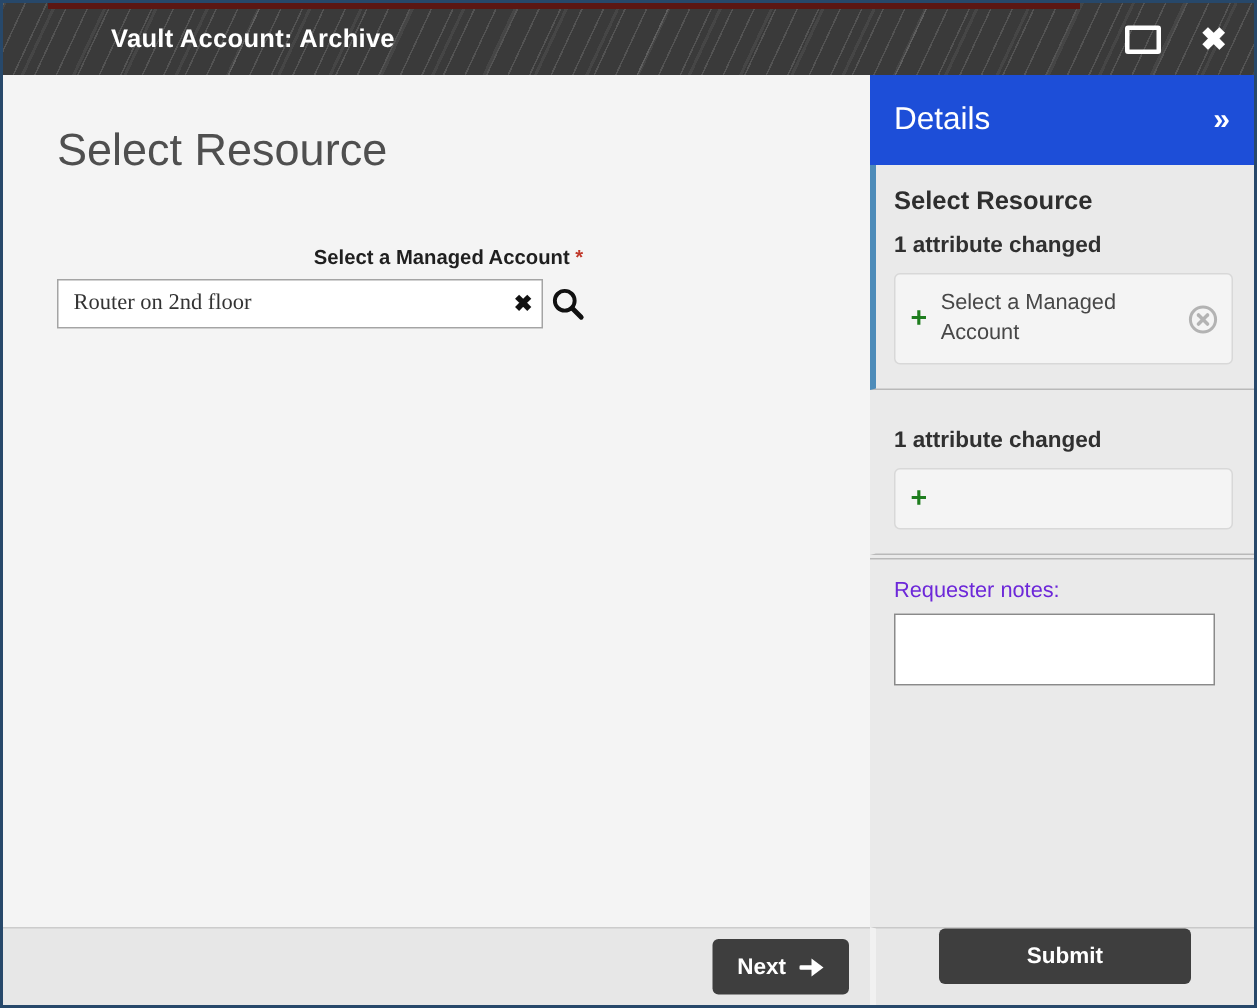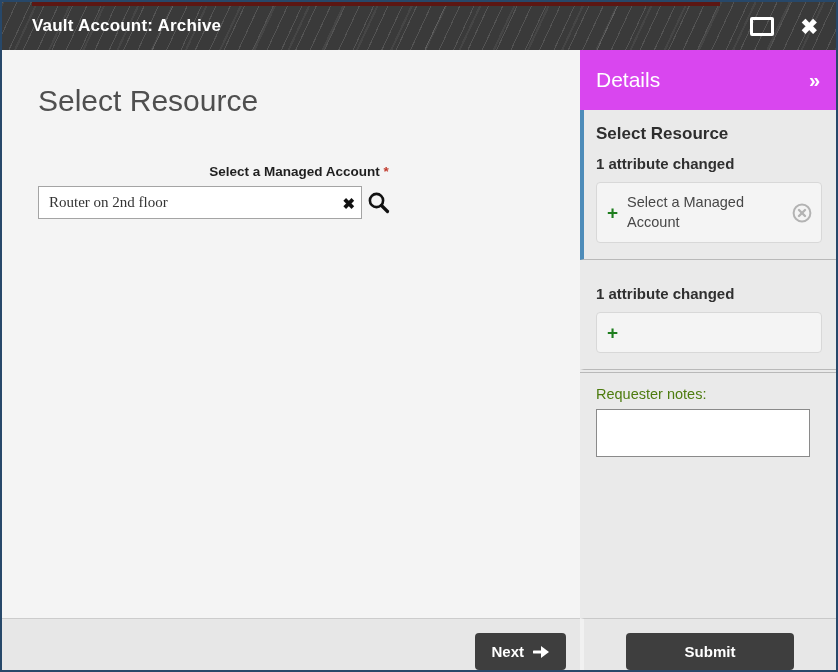--- a/index.html
+++ b/index.html
@@ -23,21 +23,21 @@
       repeating-linear-gradient(115deg, rgba(255,255,255,0.13) 0 1px, transparent 1px 13px),
       repeating-linear-gradient(115deg, rgba(255,255,255,0.06) 0 2px, transparent 2px 31px);
     display: flex; align-items: center;
     padding: 0 18px 0 30px;
     color: #fff;
   }
   .titlebar::before {
     content: ""; position: absolute; top: 0; left: 30px; width: 688px; height: 4px;
     background: #5c1713;
   }
-  .window-title { font-size: 17px; font-weight: bold; letter-spacing: 0.2px; }
+  .window-title { font-size: 17px; font-weight: bold; letter-spacing: 0.2px; margin-left: 42px; }
   .titlebar-actions { margin-left: auto; display: flex; align-items: center; gap: 26px; }
   .maximize-btn { width: 24px; height: 19px; border: 3px solid #fff; border-radius: 2px;
     background: transparent; cursor: pointer; }
   .close-btn { background: none; border: none; color: #fff; font-size: 21px; font-weight: bold;
     line-height: 1; cursor: pointer; }
 
   
   .body { flex: 1; display: flex; min-height: 0; }
 
   
@@ -54,65 +54,65 @@
     padding: 0 32px 0 10px; outline: none;
   }
   .clear-btn { position: absolute; right: 7px; top: 50%; transform: translateY(-50%);
     background: none; border: none; font-size: 15px; font-weight: bold; color: #111;
     cursor: pointer; line-height: 1; }
   .search-btn { background: none; border: none; margin-left: 5px; cursor: pointer;
     display: flex; align-items: center; }
 
   .main-footer {
     flex: 0 0 52px; background: #e7e7e7; border-top: 1px solid #cccccc;
-    display: flex; align-items: flex-end; justify-content: flex-end; padding-right: 14px;
+    display: flex; align-items: center; justify-content: flex-end; padding-right: 14px;
   }
   .btn-dark {
     background: #3e3e3e; color: #fff; border: none; border-radius: 4px;
     font-family: "Liberation Sans", sans-serif; font-size: 15px; font-weight: bold;
     height: 37px; display: inline-flex; align-items: center; justify-content: center;
     gap: 9px; cursor: pointer;
   }
   .next-btn { padding: 0 16px; min-width: 90px; }
   .submit-btn { width: 168px; }
 
   
   .sidebar { flex: 0 0 256px; display: flex; flex-direction: column; background: #eaeaea; min-height: 0; }
   .details-header {
-    flex: 0 0 60px; background: #d946ef; color: #fff;
+    flex: 0 0 60px; background: #1d4ed8; color: #fff;
     display: flex; align-items: center; padding: 0 16px; font-size: 21px;
   }
   .collapse-btn { margin-left: auto; background: none; border: none; color: #fff;
     font-size: 20px; font-weight: bold; cursor: pointer; line-height: 1; }
 
   .section { border-left: 4px solid transparent; border-bottom: 1px solid #b9b9b9; padding: 14px 14px 16px 12px; }
   .section.active { border-left-color: #4e8cb9; }
   .section-title-bold { font-size: 17px; font-weight: bold; color: #2e2e2e; }
   .section-title-reg  { font-size: 17.5px; font-weight: 400; color: #3f3f3f; }
   .section-account { flex: 0 0 80px; padding: 18px 16px; }
   .attr-status { font-size: 15px; font-weight: bold; color: #303030; margin-top: 11px; }
   .attr-card {
     margin-top: 10px; background: #f4f4f4; border: 1px solid #d8d8d8; border-radius: 4px;
     padding: 10px 8px 10px 10px; display: flex; align-items: center; gap: 9px; cursor: pointer;
   }
   .plus-icon { color: #1e7d1e; font-size: 19px; font-weight: 900; line-height: 1; flex: 0 0 auto; }
   .attr-card-text { font-size: 14.5px; color: #474747; line-height: 1.35; flex: 1; }
   .remove-btn { background: none; border: none; cursor: pointer; flex: 0 0 auto; display: flex; }
 
   .notes-panel { flex: 1; padding: 13px 16px 0 16px; border-top: 1px solid #b9b9b9; margin-top: 2px; }
-  .notes-label { display: block; font-size: 14.5px; color: #4d7c0f; margin-bottom: 7px; }
+  .notes-label { display: block; font-size: 14.5px; color: #6d28d9; margin-bottom: 7px; }
   .notes-panel textarea {
     width: 214px; height: 48px; resize: none; background: #fff; border: 1px solid #8a8a8a;
     font-family: "Liberation Sans", sans-serif; font-size: 14px; color: #333; padding: 4px 6px;
     outline: none;
   }
   .sidebar-footer {
     flex: 0 0 52px; background: #e7e7e7; border-top: 1px solid #c9c9c9;
     border-left: 4px solid #f1f1f1;
-    display: flex; align-items: flex-end; justify-content: center;
+    display: flex; align-items: flex-start; justify-content: center;
   }
 </style>
 </head>
 <body>
 
 <div class="window">
 
   <div class="titlebar">
     <span class="window-title">Vault Account: Archive</span>
     <div class="titlebar-actions">

